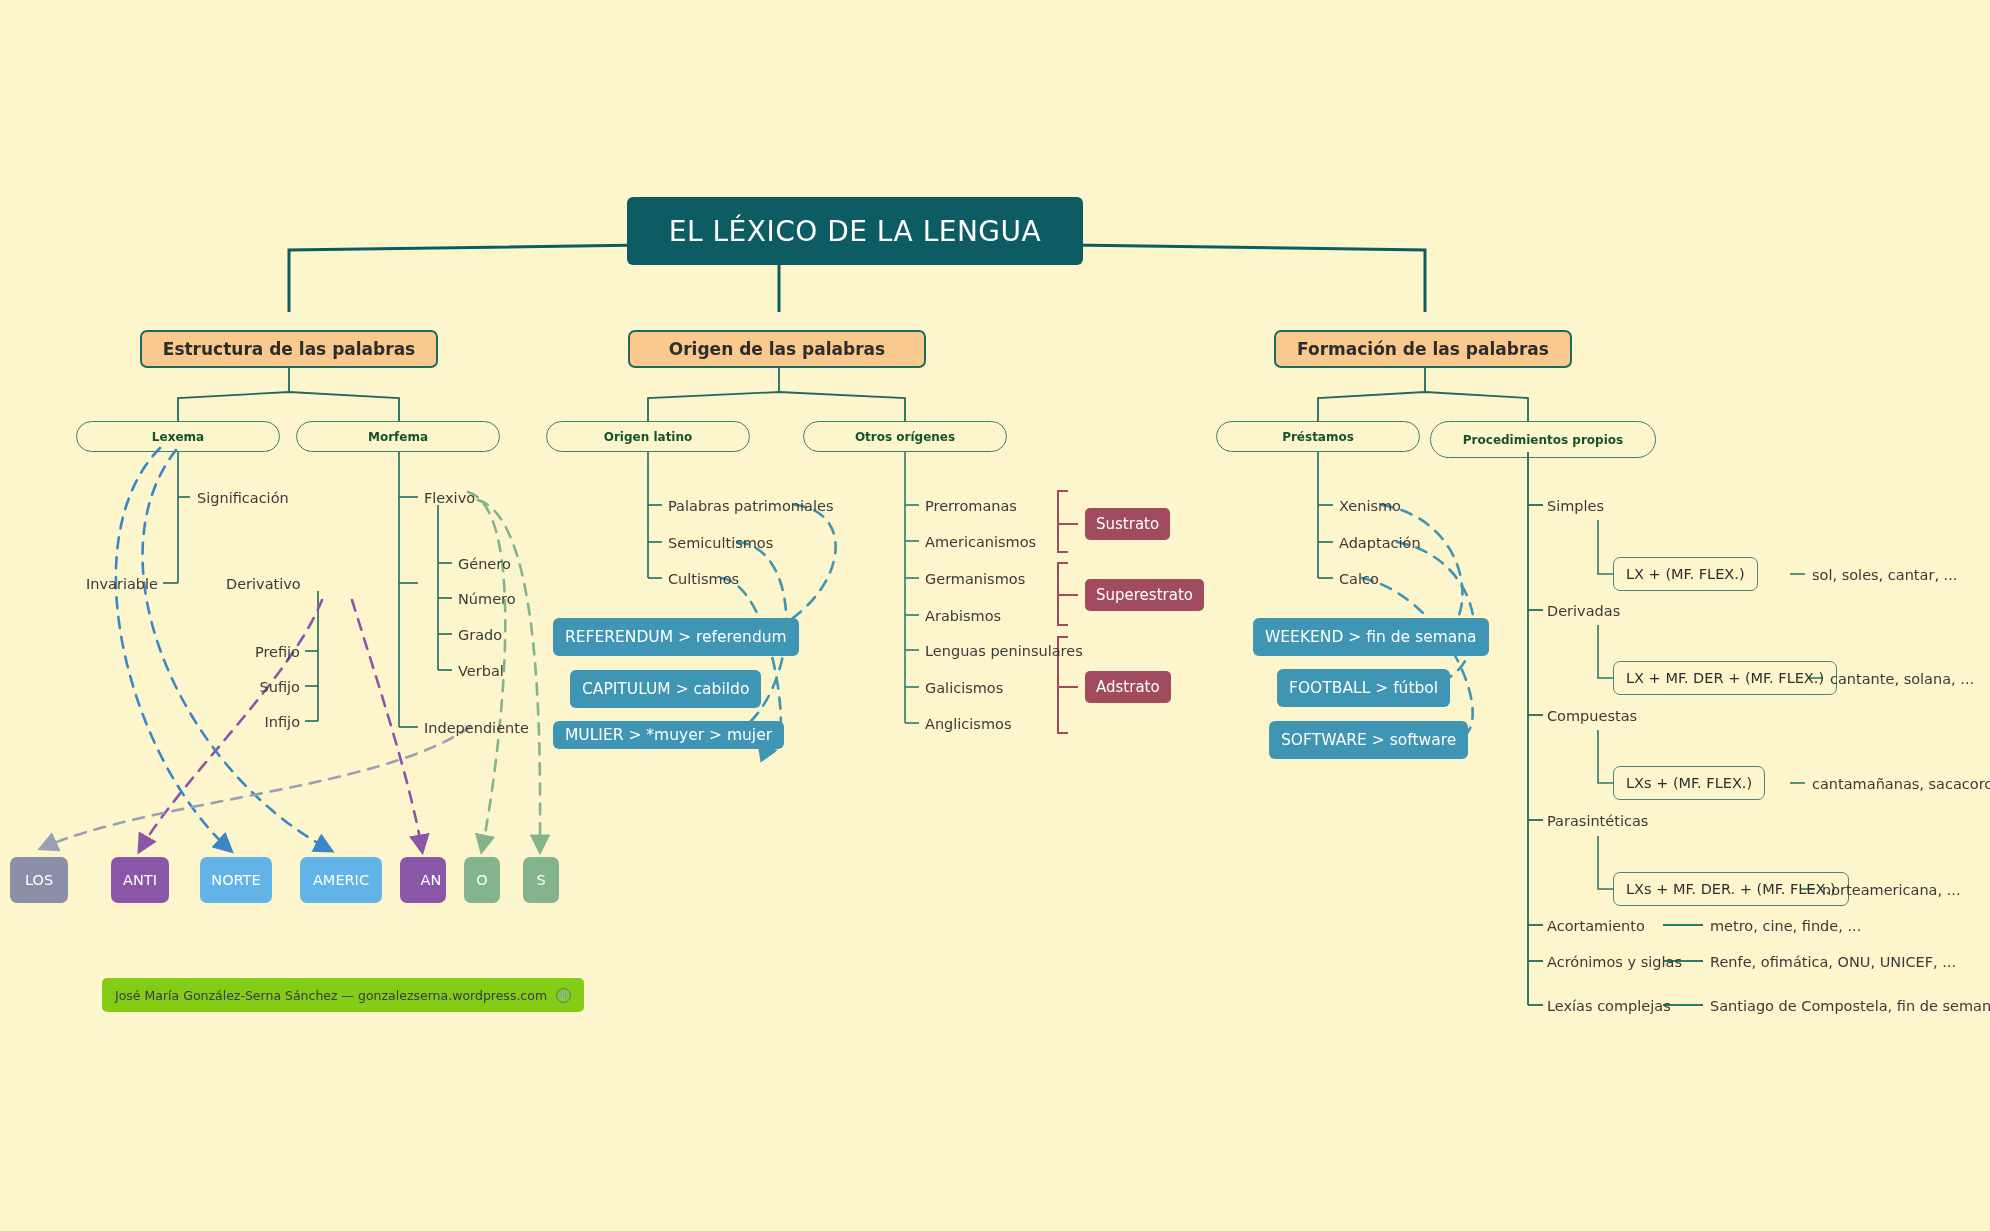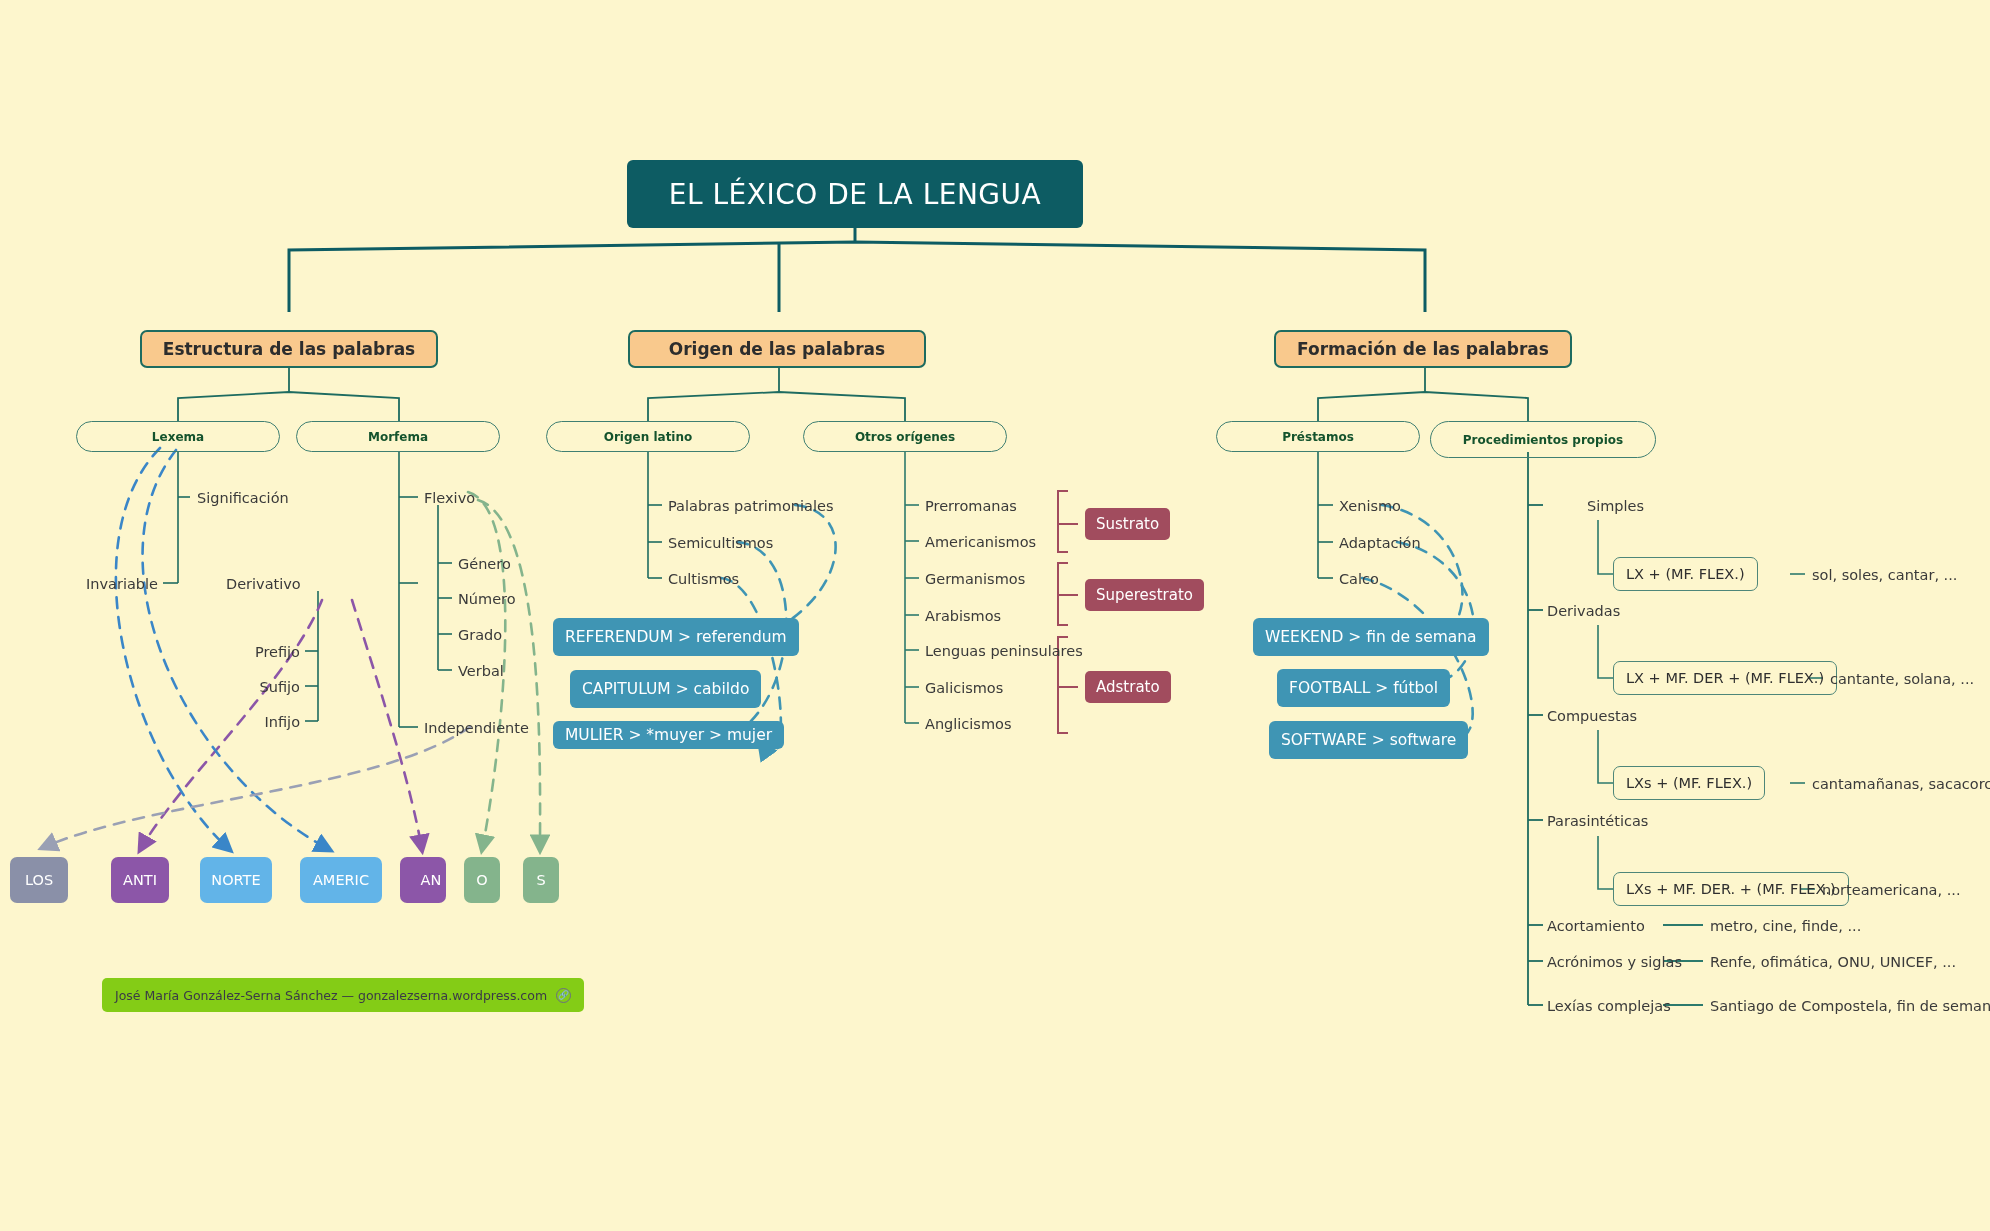--- a/index.html
+++ b/index.html
@@ -20,20 +20,21 @@
   .node { position: absolute; }
 
   
   .root-box {
     background: #0d5c63;
     color: #ffffff;
     border-radius: 6px;
     display: flex; align-items: center; justify-content: center;
     font-size: 28px; letter-spacing: .5px;
     font-weight: 400;
+    margin-top: 37px;
   }
   
   .lvl2-box {
     background: #f9c98d;
     border: 2px solid #1d6b60;
     border-radius: 7px;
     display: flex; align-items: center; justify-content: center;
     font-size: 17px; font-weight: bold; color: #2d2d2d;
   }
   
@@ -313,21 +314,21 @@
   <div class="node tag-red" style="left:1085px; top:671px; height:32px;">Adstrato</div>
 
   <div class="leaf" style="left:1339px; top:499px;">Xenismo</div>
   <div class="leaf" style="left:1339px; top:536px;">Adaptación</div>
   <div class="leaf" style="left:1339px; top:572px;">Calco</div>
 
   <div class="node ex-blue" style="left:1253px; top:618px; height:38px;">WEEKEND &gt; fin de semana</div>
   <div class="node ex-blue" style="left:1277px; top:669px; height:38px;">FOOTBALL &gt; fútbol</div>
   <div class="node ex-blue" style="left:1269px; top:721px; height:38px;">SOFTWARE &gt; software</div>
 
-  <div class="leaf" style="left:1547px; top:499px;margin-left:40px;">Simples</div>
+  <div class="leaf" style="left:1547px; top:499px;">Simples</div>
   <div class="node formula" style="left:1613px; top:557px; height:34px;">LX + (MF. FLEX.)</div>
   <div class="leaf" style="left:1812px; top:568px;">sol, soles, cantar, ...</div>
 
   <div class="leaf" style="left:1547px; top:604px;">Derivadas</div>
   <div class="node formula" style="left:1613px; top:661px; height:34px;">LX + MF. DER + (MF. FLEX.)</div>
   <div class="leaf" style="left:1830px; top:672px;">cantante, solana, ...</div>
 
   <div class="leaf" style="left:1547px; top:709px;">Compuestas</div>
   <div class="node formula" style="left:1613px; top:766px; height:34px;">LXs + (MF. FLEX.)</div>
   <div class="leaf" style="left:1812px; top:777px;">cantamañanas, sacacorchos, ...</div>

